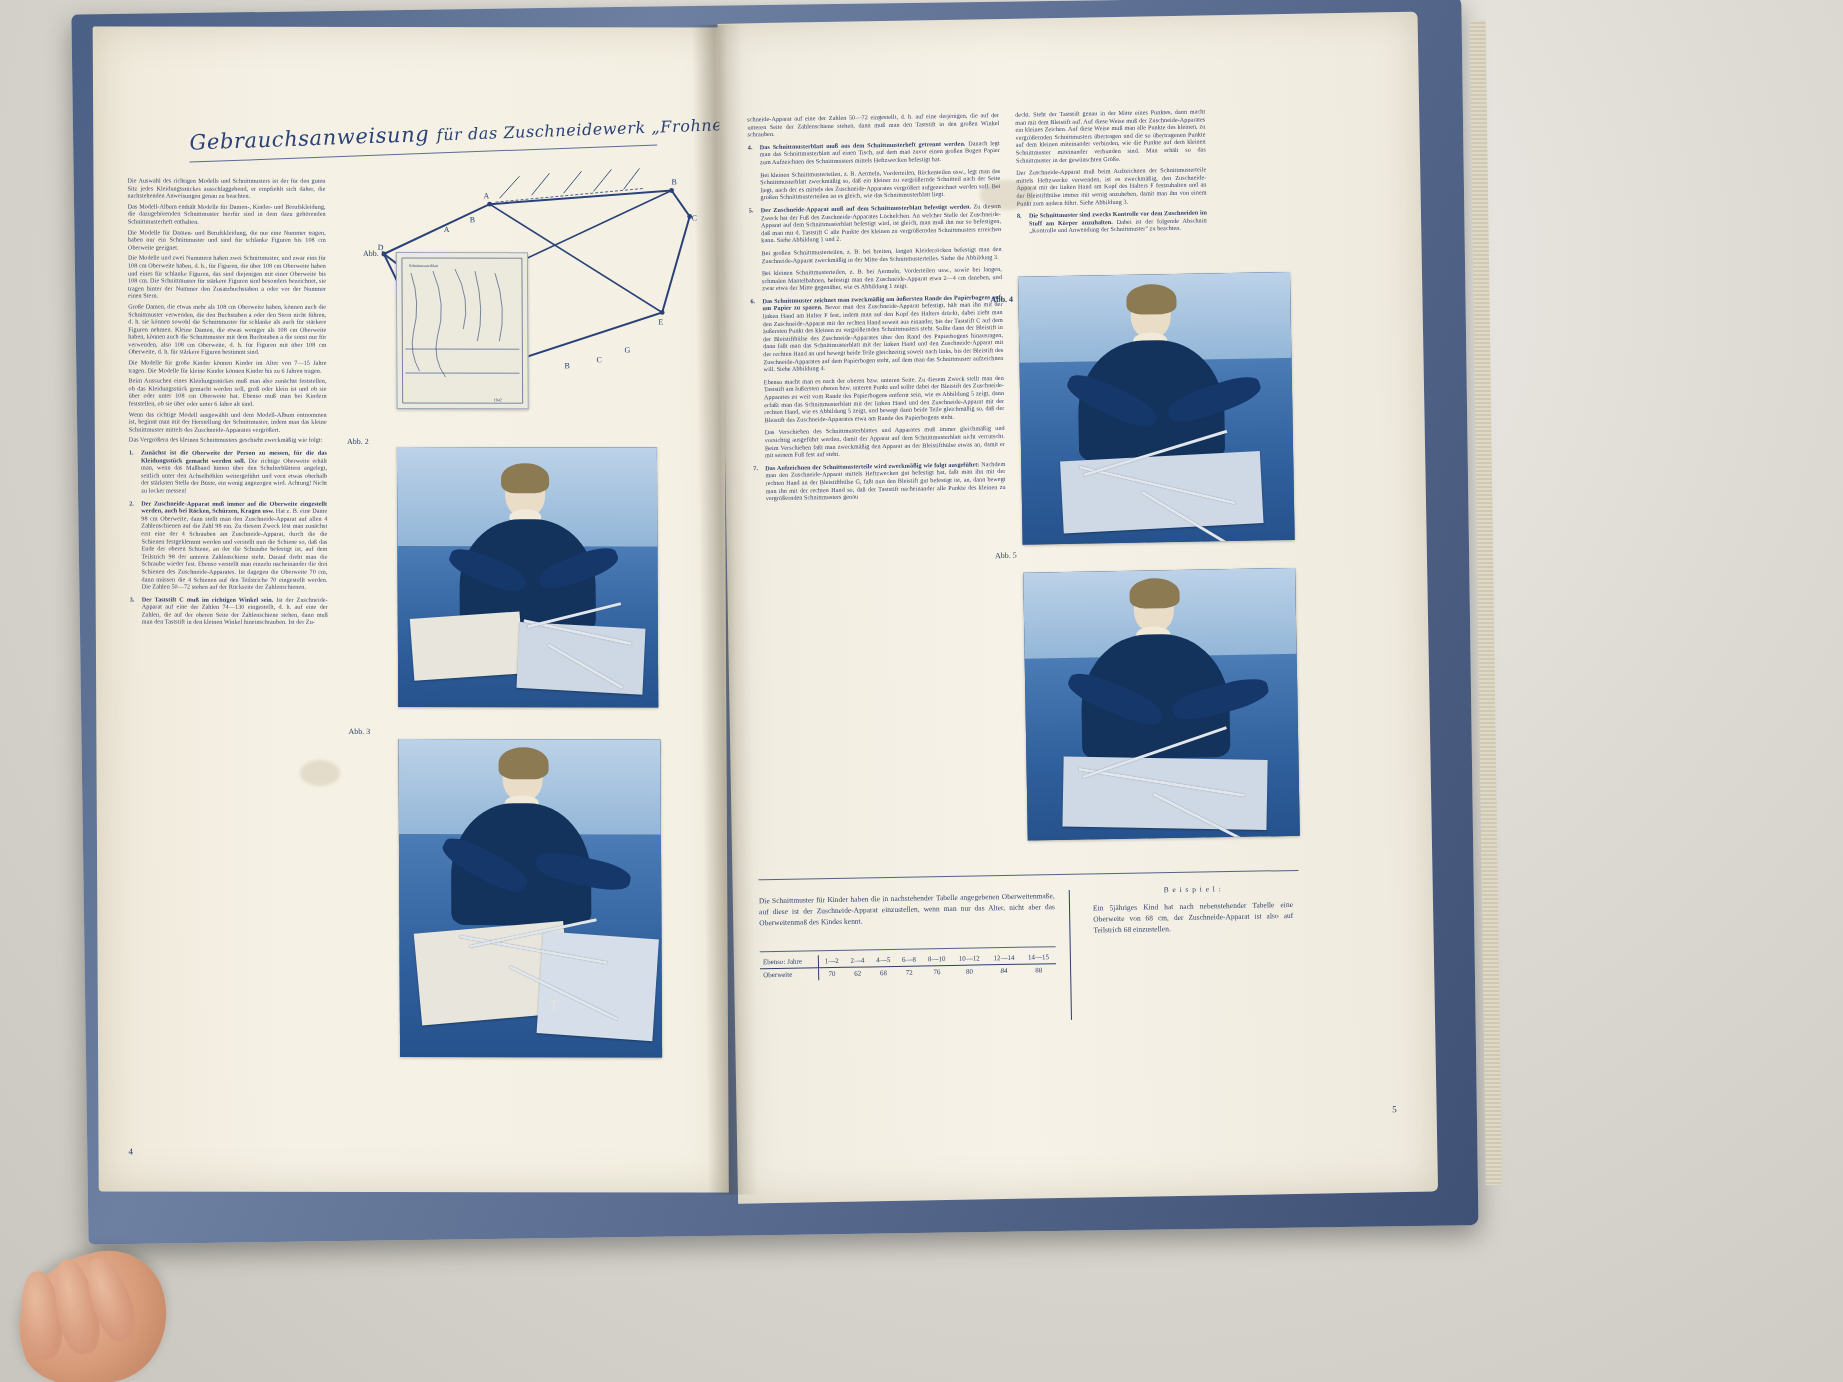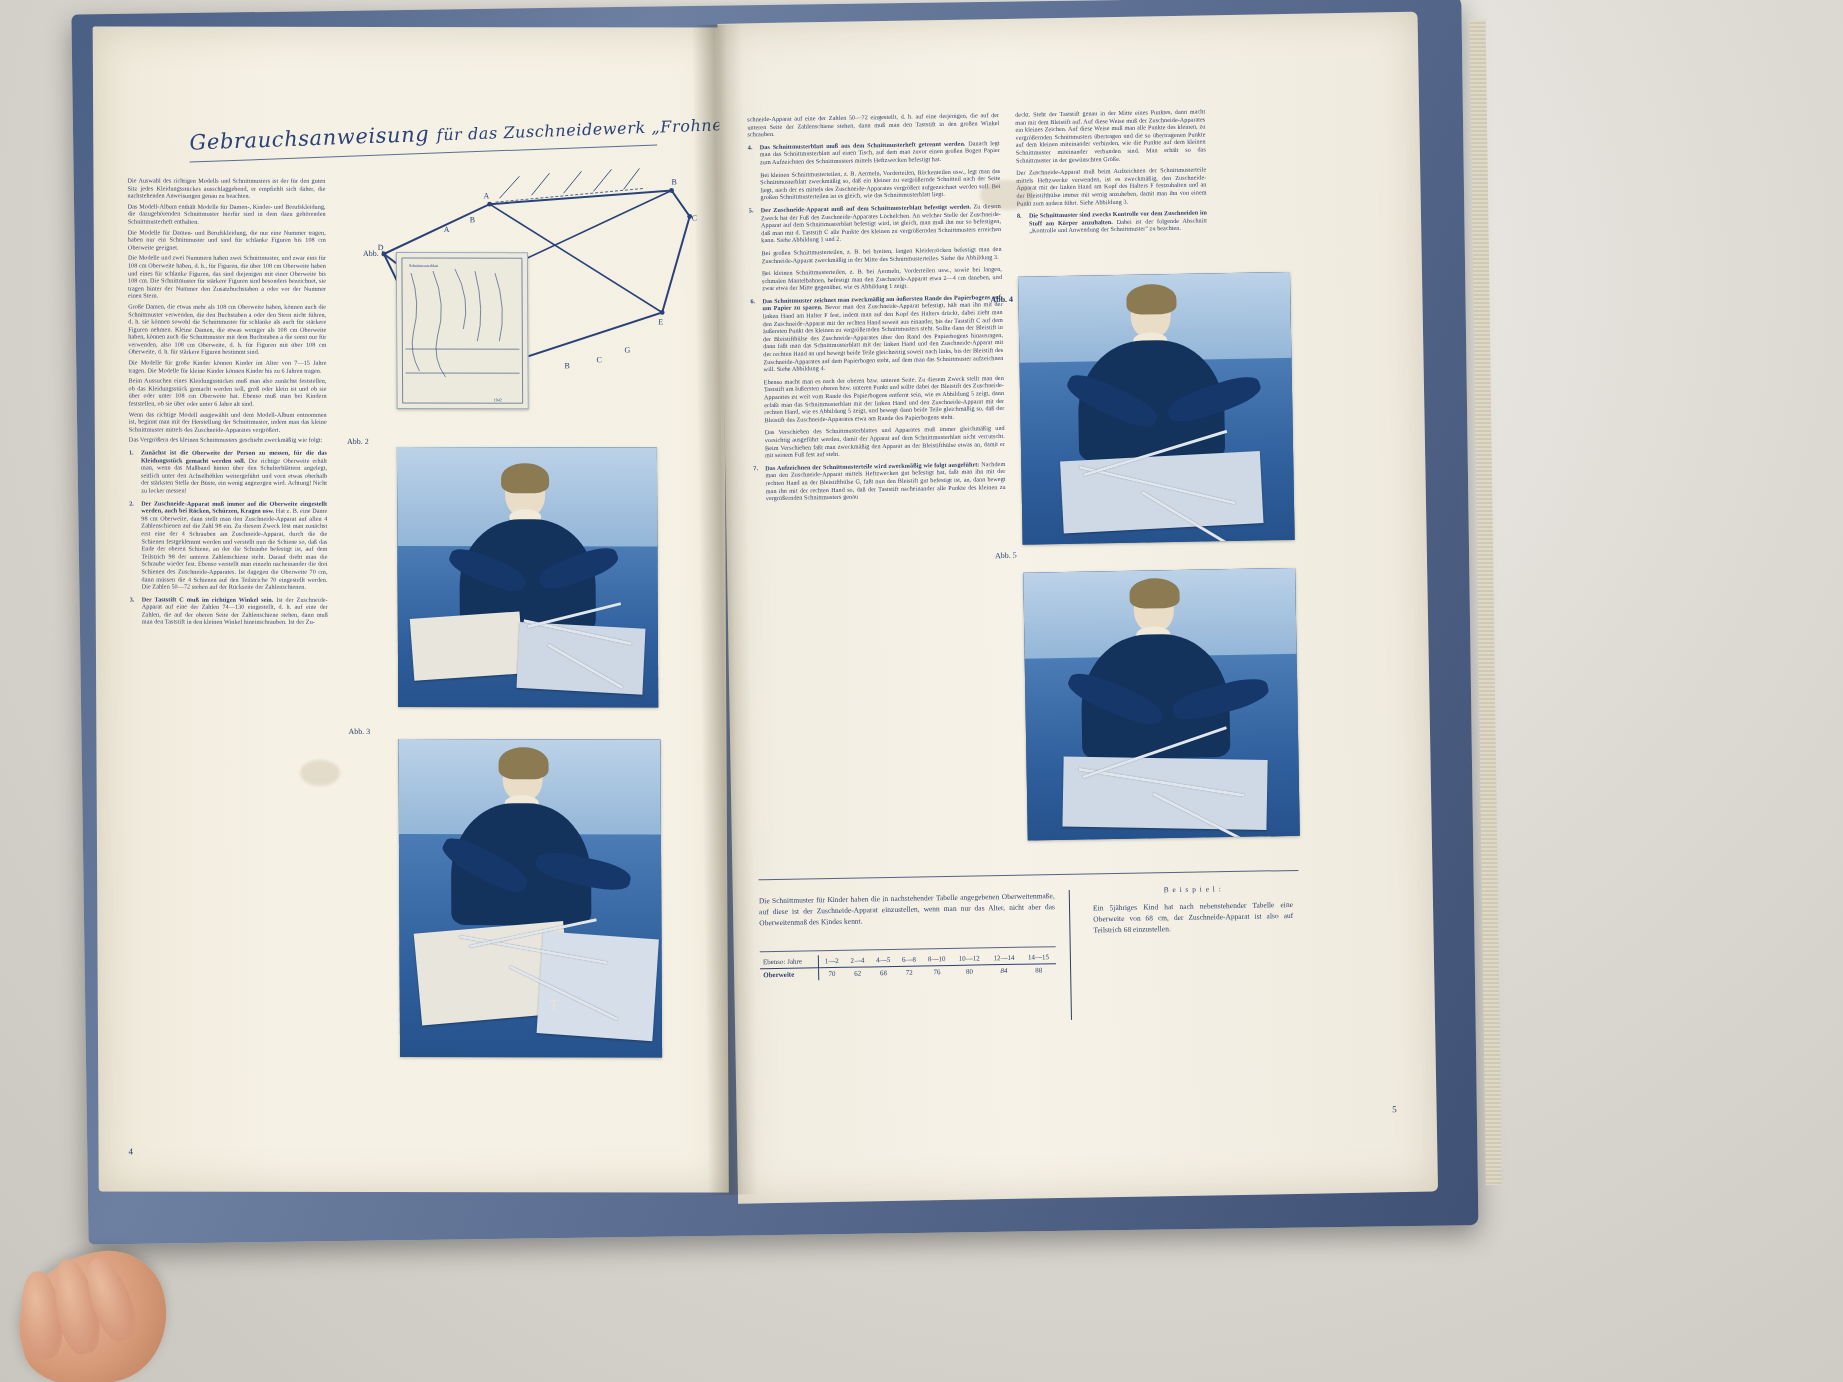--- a/index.html
+++ b/index.html
@@ -520,21 +520,21 @@
             <td style="border:none">1—2</td>
             <td style="border:none">2—4</td>
             <td style="border:none">4—5</td>
             <td style="border:none">6—8</td>
             <td style="border:none">8—10</td>
             <td style="border:none">10—12</td>
             <td style="border:none">12—14</td>
             <td style="border:none">14—15</td>
           </tr>
           <tr>
-            <td class="lbl" style="border:none; border-right:0.6px solid #2c3f6b; border-top:0.6px solid #2c3f6b;font-weight:bold;">Oberweite</td>
+            <td class="lbl" style="border:none; border-right:0.6px solid #2c3f6b; border-top:0.6px solid #2c3f6b;">Oberweite</td>
             <td style="border:none; border-top:0.6px solid #2c3f6b;">70</td>
             <td style="border:none; border-top:0.6px solid #2c3f6b;">62</td>
             <td style="border:none; border-top:0.6px solid #2c3f6b;">68</td>
             <td style="border:none; border-top:0.6px solid #2c3f6b;">72</td>
             <td style="border:none; border-top:0.6px solid #2c3f6b;">76</td>
             <td style="border:none; border-top:0.6px solid #2c3f6b;">80</td>
             <td style="border:none; border-top:0.6px solid #2c3f6b;font-style:italic;">84</td>
             <td style="border:none; border-top:0.6px solid #2c3f6b;">88</td>
           </tr>
         </tbody>

